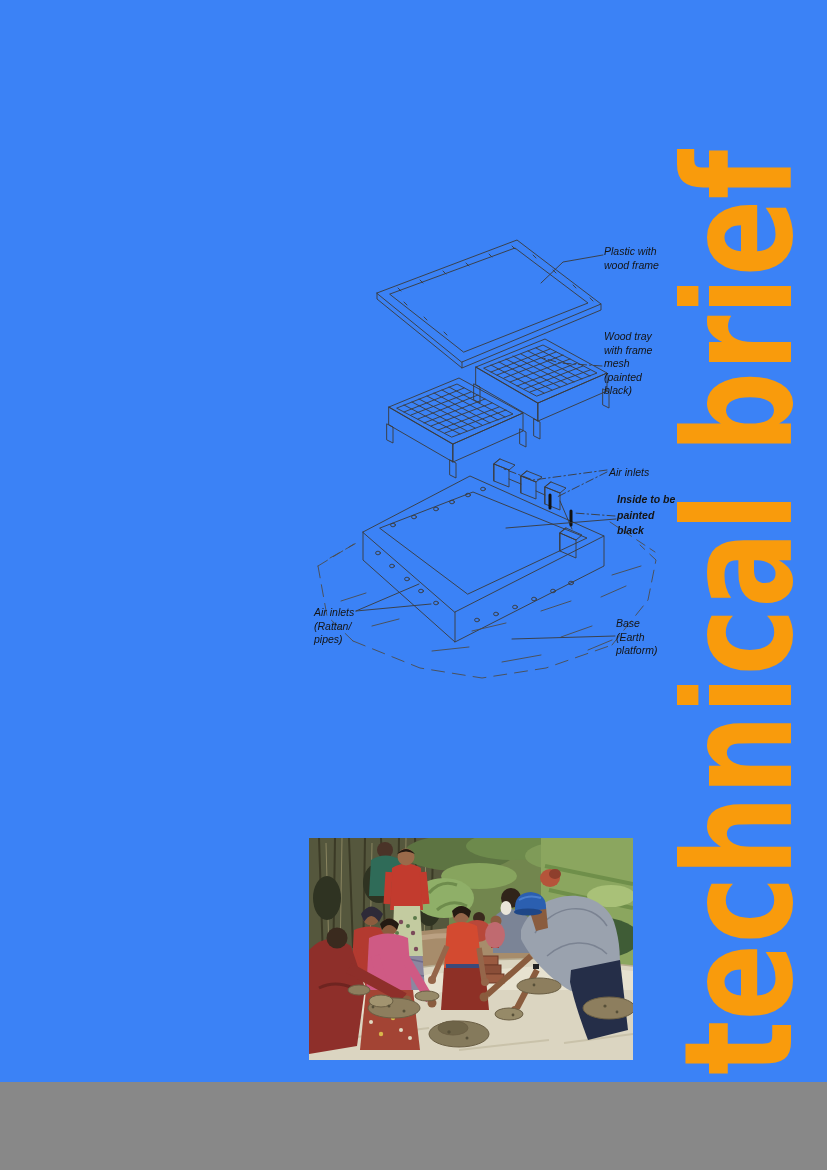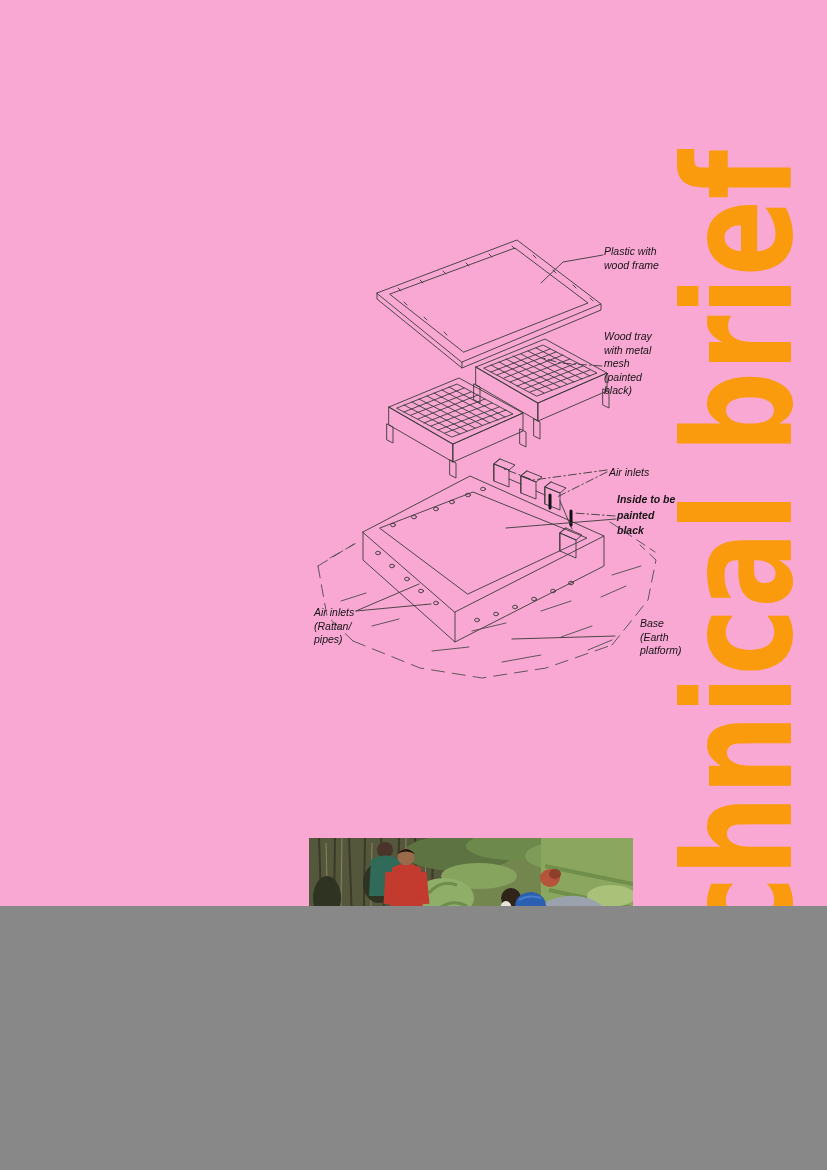--- a/index.html
+++ b/index.html
@@ -1,17 +1,17 @@
 <!DOCTYPE html>
 <html><head>
 <meta charset="utf-8">
 <style>
   html,body{margin:0;padding:0;background:#888;}
   .page{
-    position:relative;width:827px;height:906px;background:#f9a8d4;
+    position:relative;width:827px;height:1082px;background:#3b82f6;
     overflow:hidden;font-family:"Liberation Sans",sans-serif;margin:0 auto;
   }
   .artwork{position:absolute;left:0;top:0;}
   .dlabel{
     position:absolute;font-style:italic;font-size:10.5px;line-height:13.5px;
     color:#141414;white-space:pre-line;letter-spacing:0;
   }
   .dlabel.wide{line-height:15.5px;}
   .photo-wrap{position:absolute;left:309px;top:838px;width:324px;height:222px;}
   .banner-text{
@@ -120,32 +120,32 @@
         <path d="M616,519 L506,528"></path>
         <path d="M356,611 L419,584 M356,611 L431,604"></path>
         <path d="M615,636 L512,639"></path>
       </g>
     </g>
   </svg>
 
   <div class="dlabel" style="left:604px;top:245px;">Plastic with
 wood frame</div>
   <div class="dlabel" style="left:604px;top:330px;">Wood tray
-with metal
+with frame
 mesh
 (painted
 black)</div>
   <div class="dlabel" style="left:609px;top:466px;">Air inlets</div>
   <div class="dlabel wide" style="left:617px;top:492px;font-weight:bold;">Inside to be
 painted
 black</div>
   <div class="dlabel" style="left:314px;top:606px;">Air inlets
 (Rattan/
 pipes)</div>
-  <div class="dlabel" style="left:616px;top:617px;margin-left:24px;">Base
+  <div class="dlabel" style="left:616px;top:617px;">Base
 (Earth
 platform)</div>
 
   <div class="photo-wrap">
     <svg width="324" height="222" viewBox="0 0 324 222">
 
       <rect width="324" height="222" fill="#72864e"></rect>
       <rect x="0" y="0" width="140" height="152" fill="#55573d"></rect>
       <g stroke="#3b3a26" stroke-width="2">
         <path d="M10,0 L14,120 M26,0 L24,135 M40,0 L44,110 M56,0 L54,128 M72,0 L76,95 M90,0 L88,118 M106,0 L110,100 M124,0 L122,125"></path>

